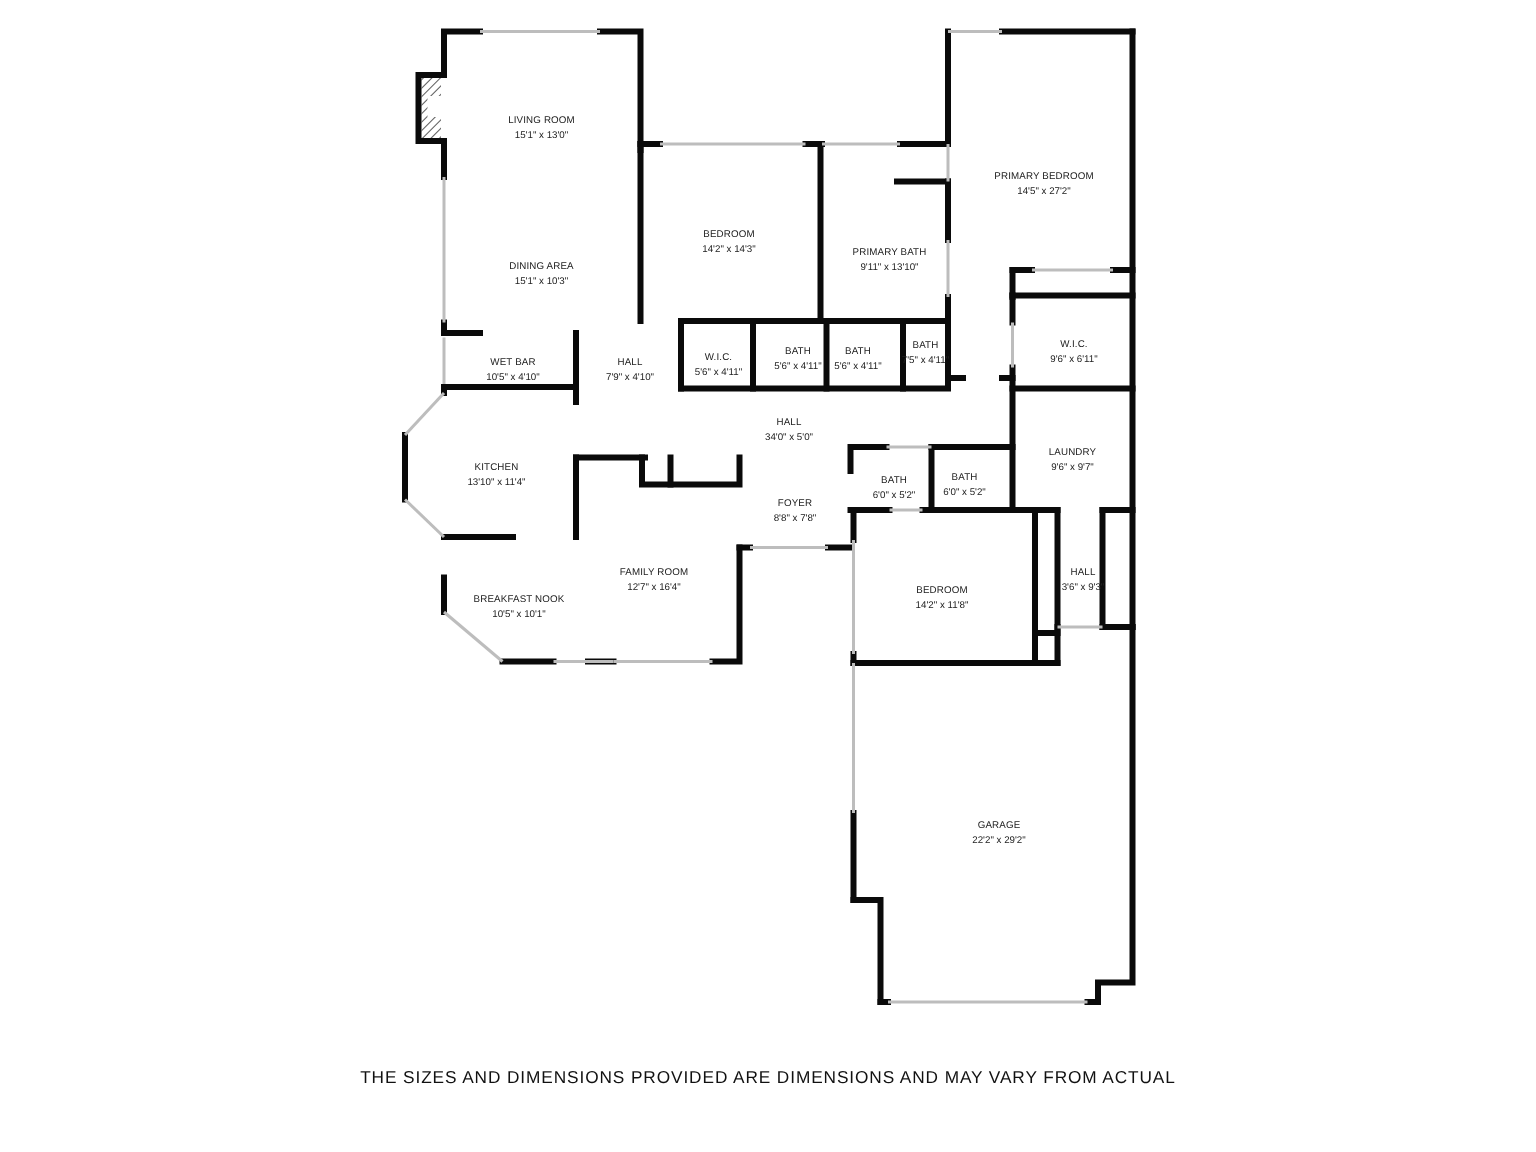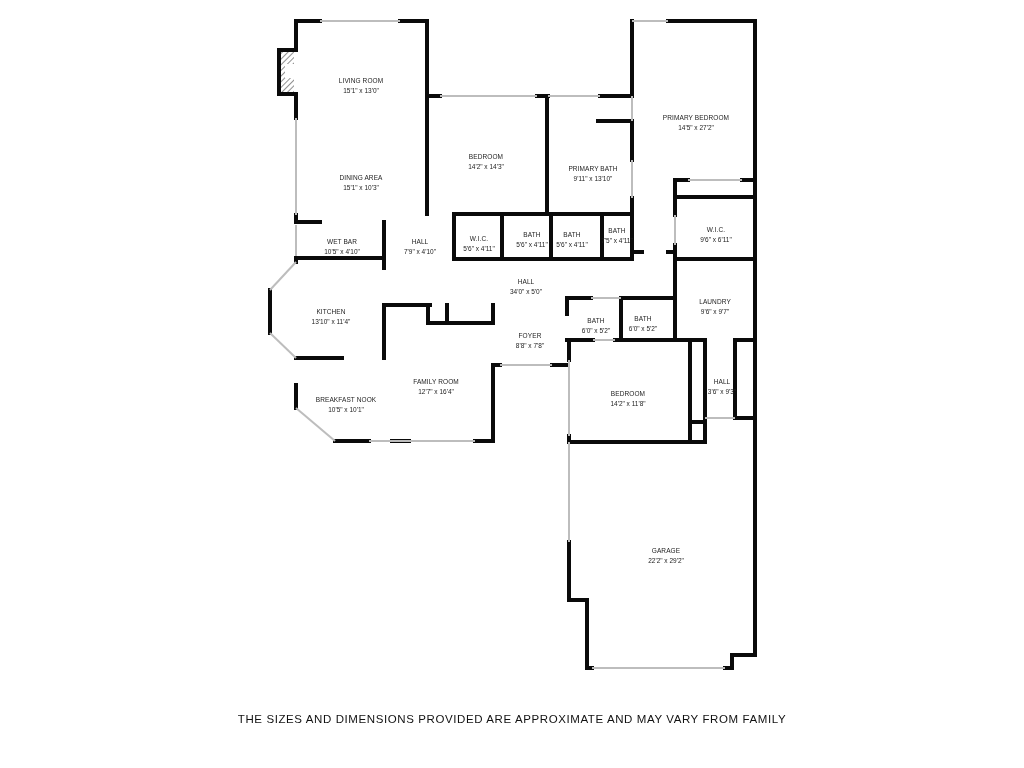--- a/index.html
+++ b/index.html
@@ -217,13 +217,13 @@
     <div class="lbl" style="left: 722px; top: 377px;">
       <span class="n">HALL</span>
       <span class="d">3'6" x 9'3"</span>
     </div>
     <div class="lbl" style="left: 666px; top: 546px;">
       <span class="n">GARAGE</span>
       <span class="d">22'2" x 29'2"</span>
     </div>
   </div>
 
-<div id="disclaimer">THE SIZES AND DIMENSIONS PROVIDED ARE APPROXIMATE AND MAY VARY FROM FAMILY</div>
+<div id="disclaimer">THE SIZES AND DIMENSIONS PROVIDED ARE DIMENSIONS AND MAY VARY FROM ACTUAL</div>
 
 </body></html>

